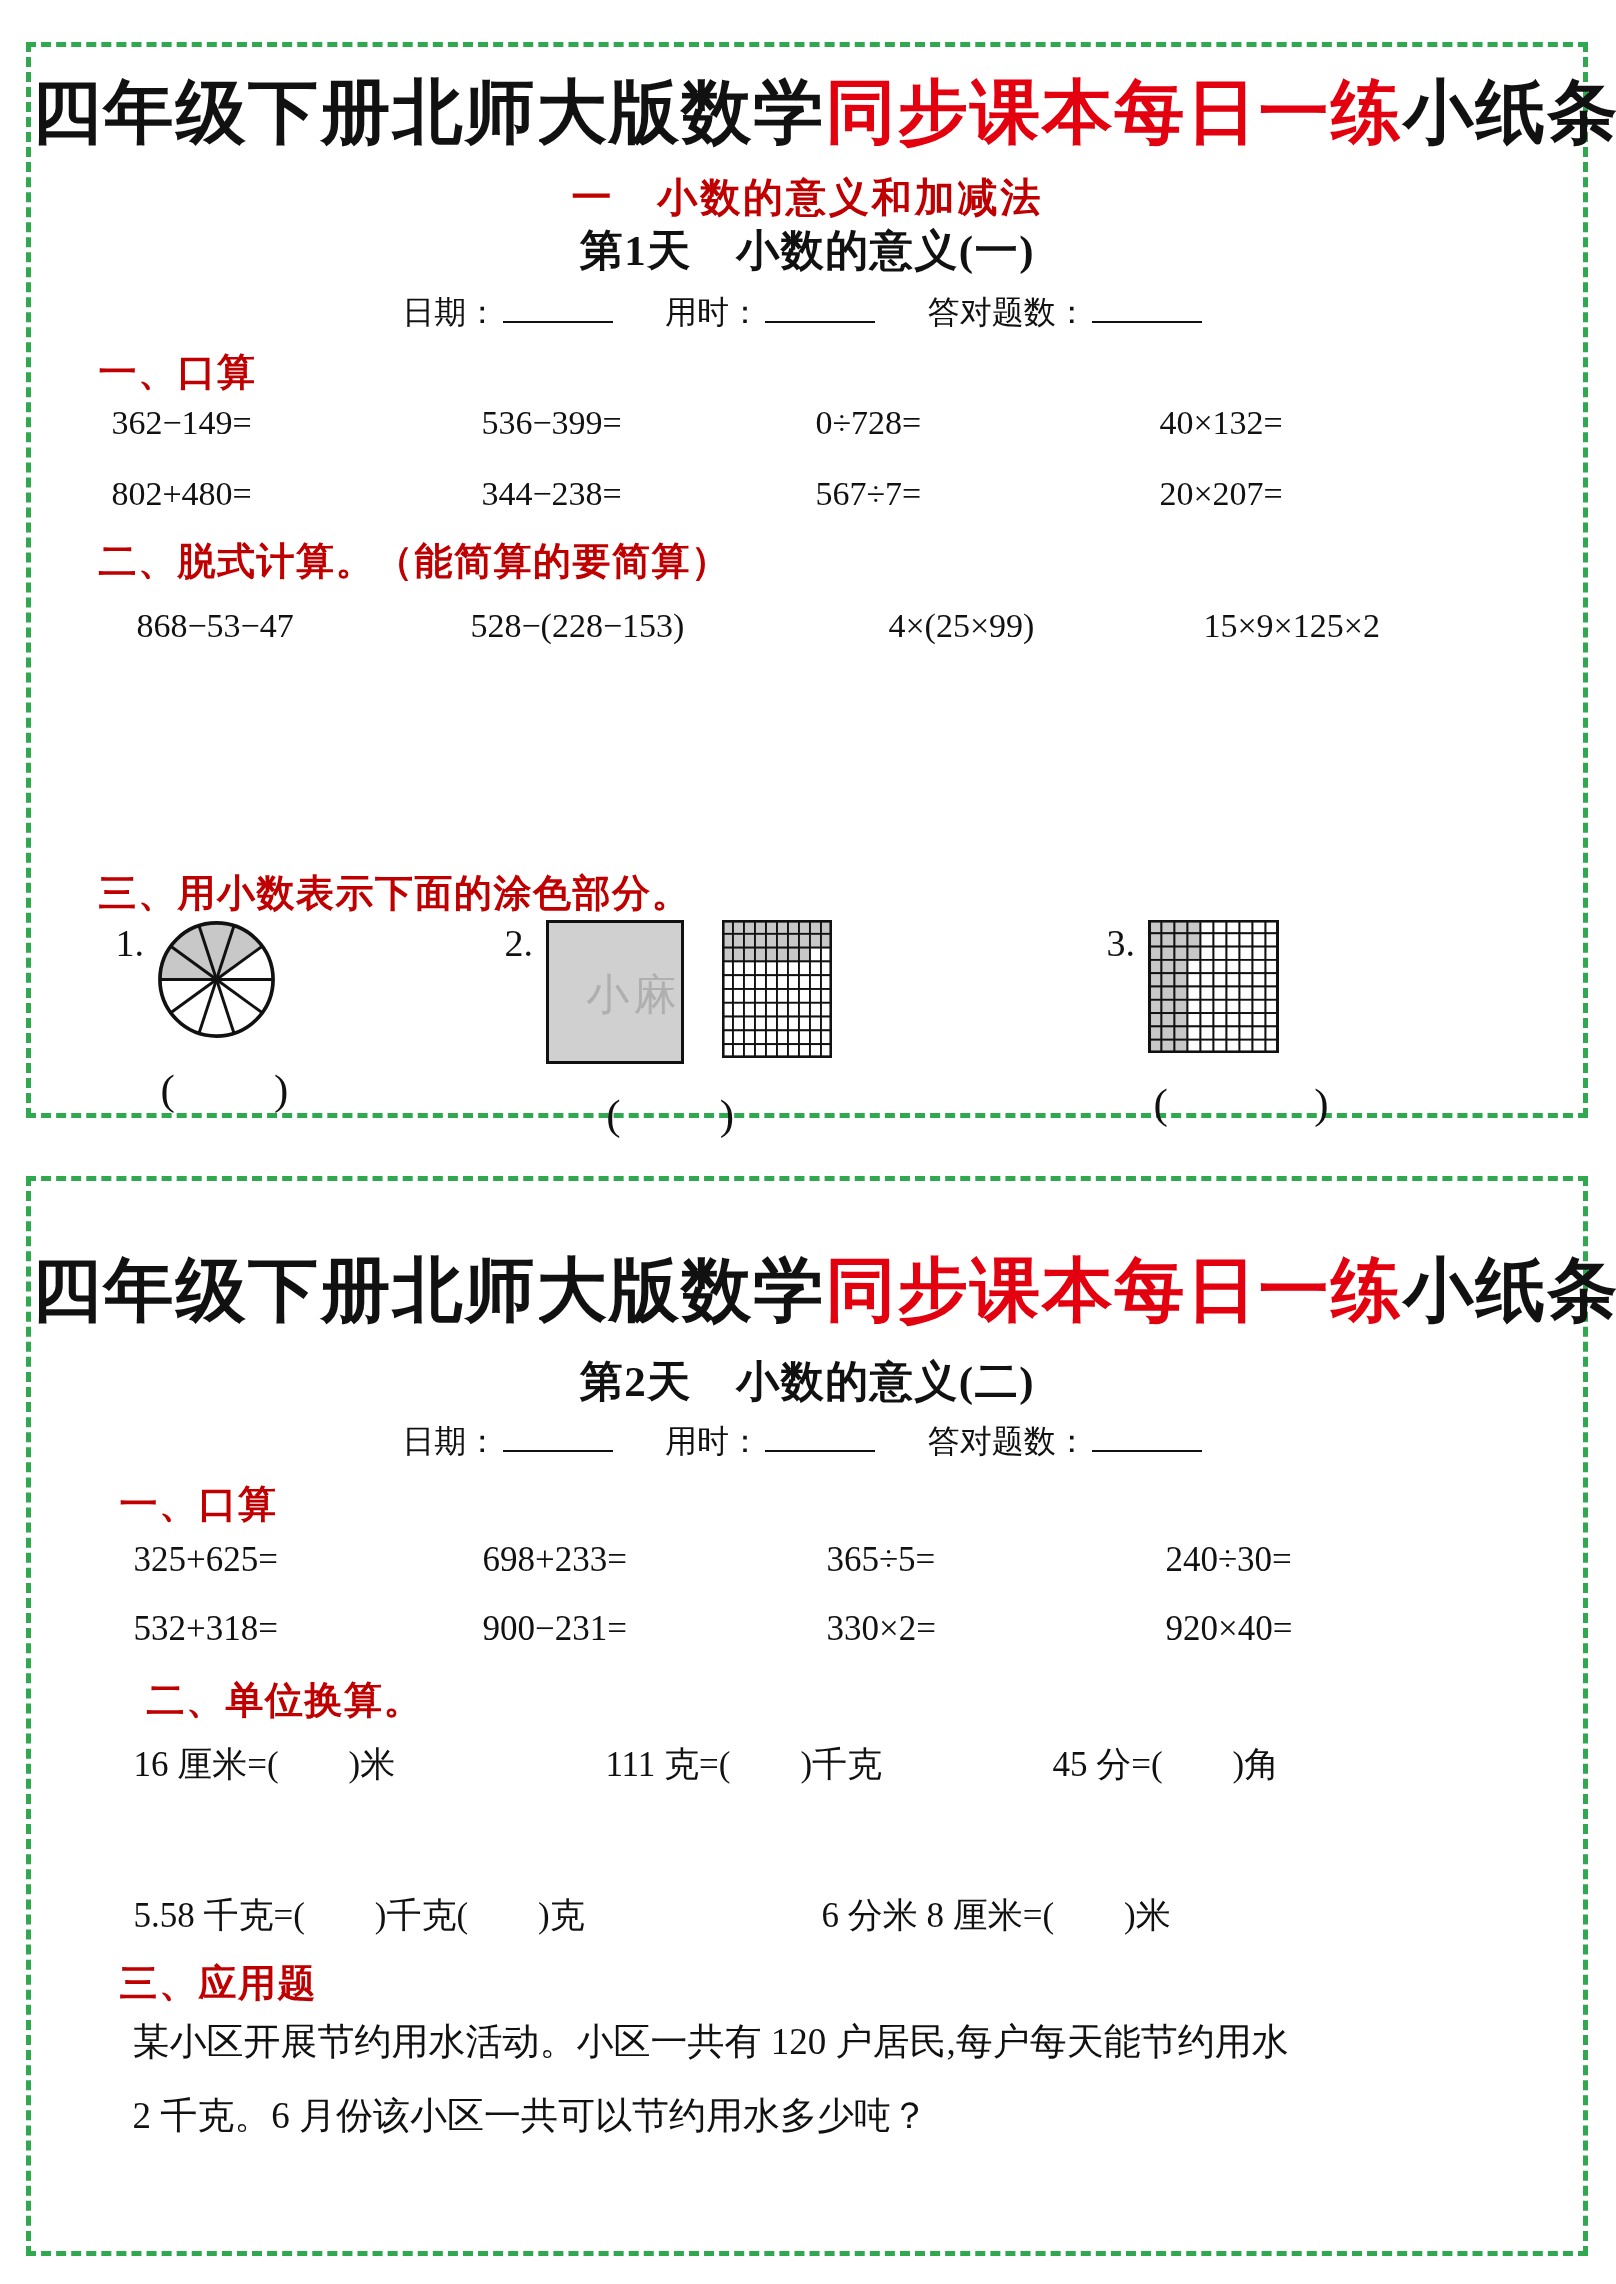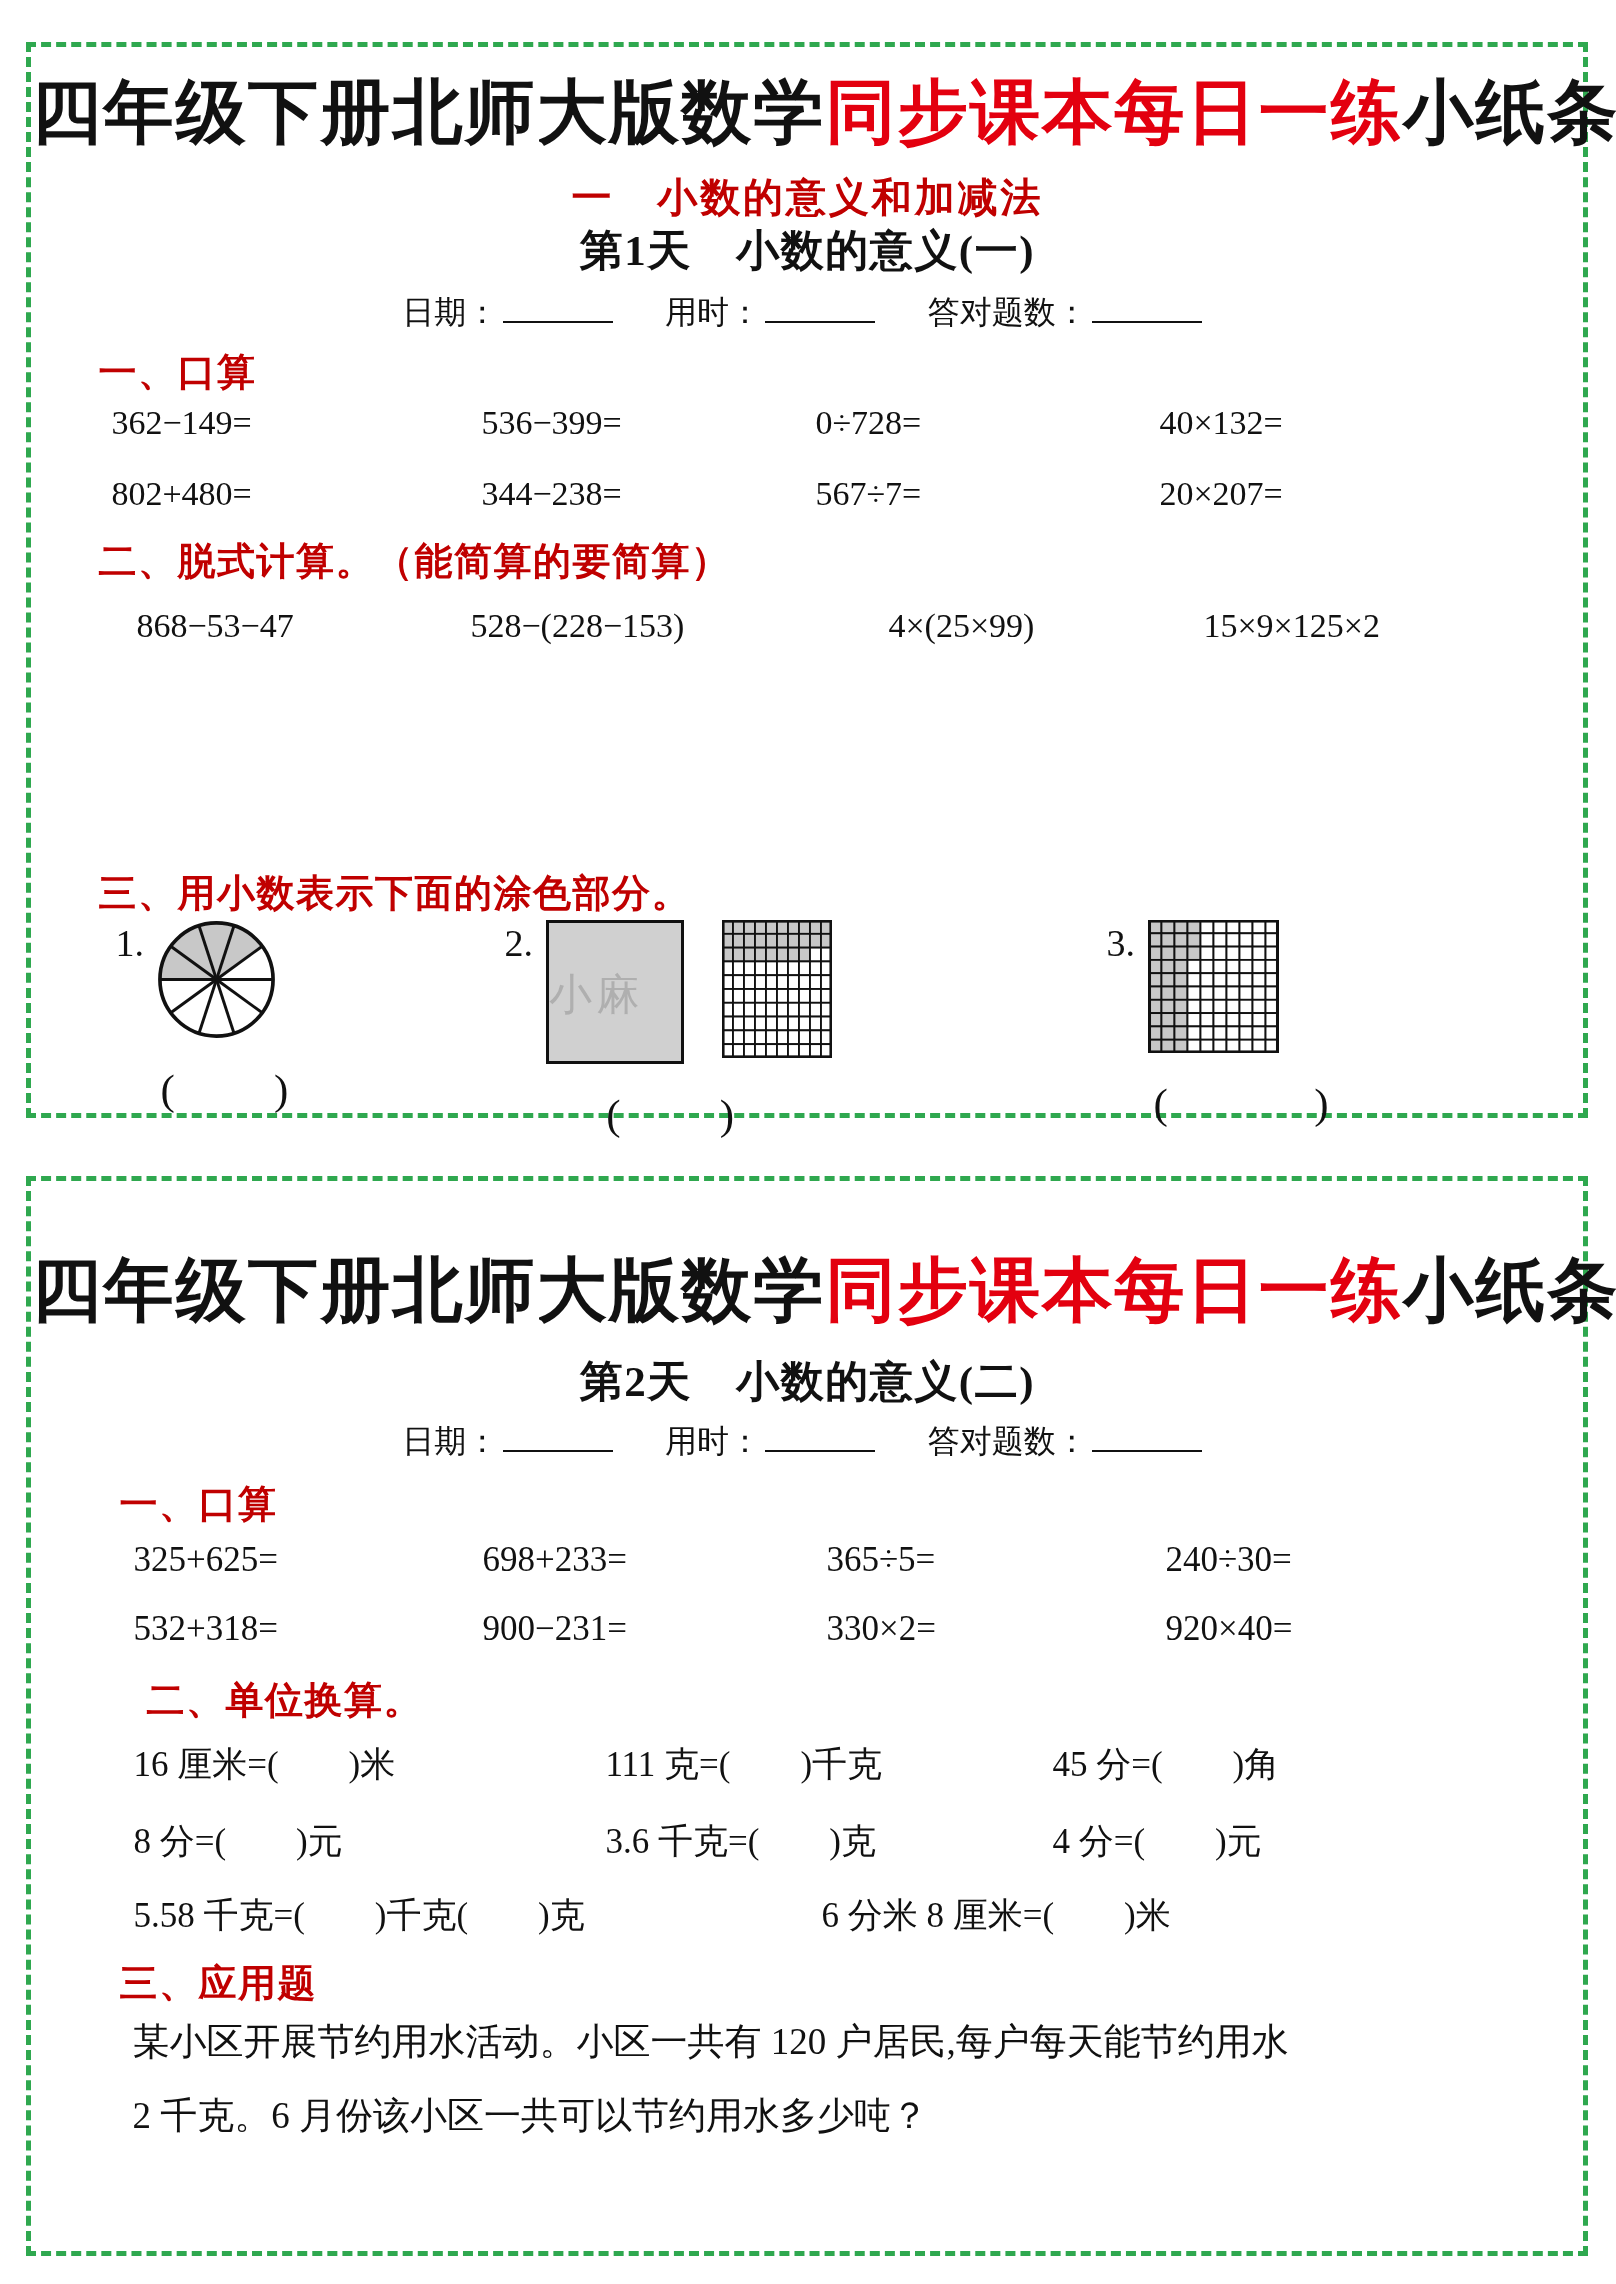--- a/index.html
+++ b/index.html
@@ -27,21 +27,21 @@
   .c1-tuo{left:89px;grid-template-columns:334px 418px 315px auto;}
   .c2-oral{left:86px;grid-template-columns:349px 344px 339px auto;font-size:35px;}
   .c2-unit3{left:86px;grid-template-columns:472px 447px auto;font-size:35px;}
   .c2-unit2{left:86px;grid-template-columns:688px auto;font-size:35px;}
   .para{left:101px;right:51px;font-size:37px;white-space:nowrap;}
   .figs{left:0;right:0;height:242px;}
   .fig-group{position:absolute;top:0;}
   .fig-row{display:flex;align-items:flex-start;}
   .fig-num{font-size:38px;margin-right:13.2px;line-height:1;padding-top:4.4px;}
   .sq{width:132px;height:138px;border:3.7px solid #111;background:#d0d0d0;position:relative;margin-right:38px;box-sizing:content-box;}
-  .sq .wm{position:absolute;left:0;right:0;top:43px;text-align:left;font-size:43px;color:rgba(100,100,100,0.30);letter-spacing:4.4px;}
+  .sq .wm{position:absolute;left:0;right:0;top:43px;text-align:right;font-size:43px;color:rgba(100,100,100,0.30);letter-spacing:4.4px;}
   .paren{font-size:43px;text-align:center;margin-top:22px;letter-spacing:4.4px;}
   .p1{padding-left:45px;width:117px;}
   .p2{margin-left:47px;width:242px;}
   .p3{margin-left:47px;width:132px;}
   svg{display:block;}
 </style>
 </head>
 <body>
 
 <div class="card" style="top:42px;height:1076px;">
@@ -373,25 +373,20 @@
     <span>920×40=</span>
   </div>
 
   <div class="abs red-h" style="top:494px;left:88px;margin-left:27px;">二、单位换算。</div>
 
   <div class="abs row c2-unit3" style="top:560px;">
     <span>16 厘米=(　　)米</span>
     <span>111 克=(　　)千克</span>
     <span>45 分=(　　)角</span>
   </div>
-  <div class="abs row c2-unit3" style="top:637px;">
-    <span>8 分=(　　)元</span>
-    <span>3.6 千克=(　　)克</span>
-    <span>4 分=(　　)元</span>
-  </div>
   <div class="abs row c2-unit2" style="top:711px;">
     <span>5.58 千克=(　　)千克(　　)克</span>
     <span>6 分米 8 厘米=(　　)米</span>
   </div>
 
   <div class="abs red-h" style="top:777px;left:88px;">三、应用题</div>
 
   <div class="abs para" style="top:836px;">某小区开展节约用水活动。小区一共有 120 户居民,每户每天能节约用水</div>
   <div class="abs para" style="top:910px;">2 千克。6 月份该小区一共可以节约用水多少吨？</div>
 

